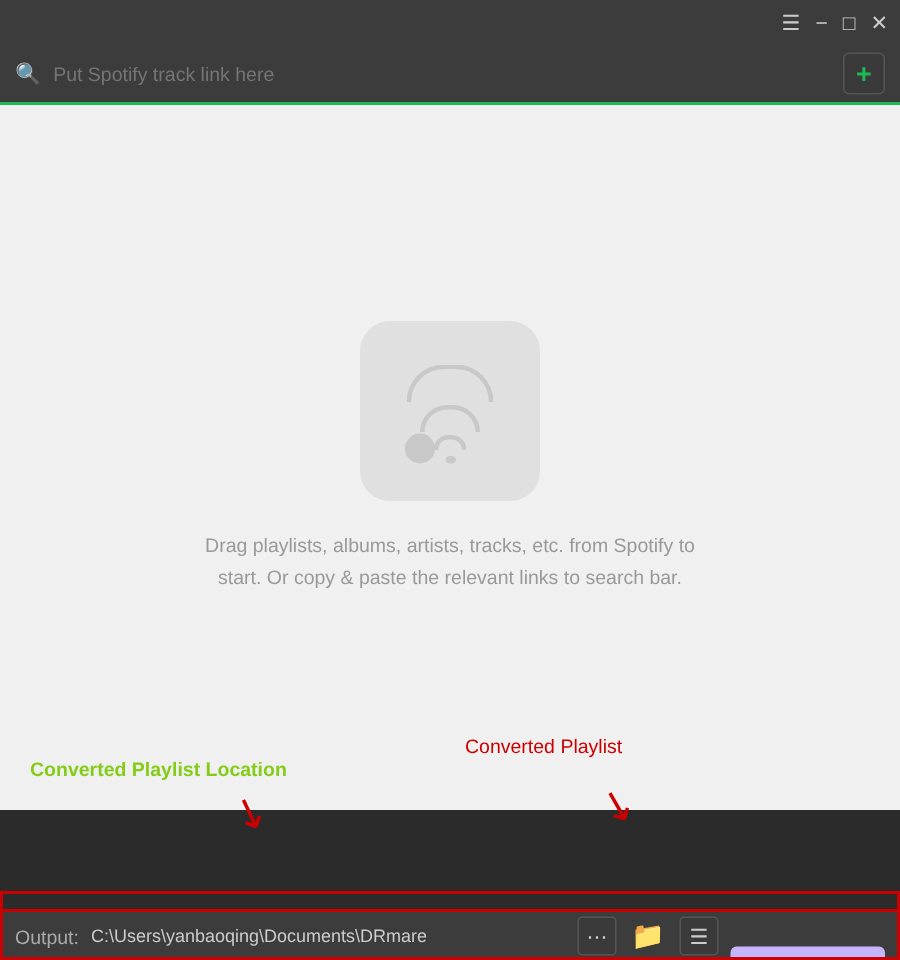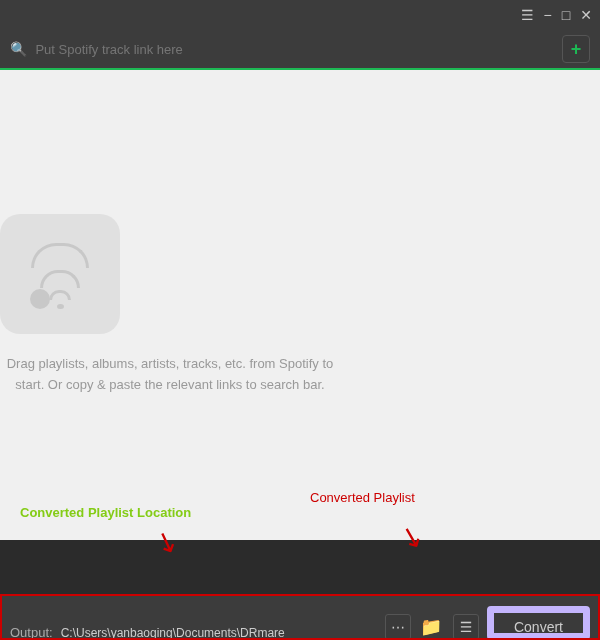--- a/index.html
+++ b/index.html
@@ -67,21 +67,21 @@
       font-weight: bold;
     }
 
     
     .main-content {
       width: 100%;
       height: 470px;
       background: #f0f0f0;
       display: flex;
       flex-direction: column;
-      align-items: flex-start;
+      align-items: center;
       justify-content: center;
     }
 
     
     .music-icon-container {
       width: 120px;
       height: 120px;
       background: #e0e0e0;
       border-radius: 20px;
       display: flex;
@@ -133,25 +133,25 @@
       font-size: 28px;
       transform: rotate(15deg);
     }
 
     
     .bottom-bar {
       position: absolute;
       bottom: 0;
       left: 0;
       width: 100%;
-      height: 46px;
+      height: 34px;
       background: #3c3c3c;
       border-top: 2px solid #cc0000;
       display: flex;
-      align-items: flex-end;
+      align-items: center;
       padding: 0 10px;
       gap: 8px;
     }
     .output-label {
       color: #aaa;
       font-size: 13px;
       white-space: nowrap;
     }
     .output-path {
       color: #ccc;

